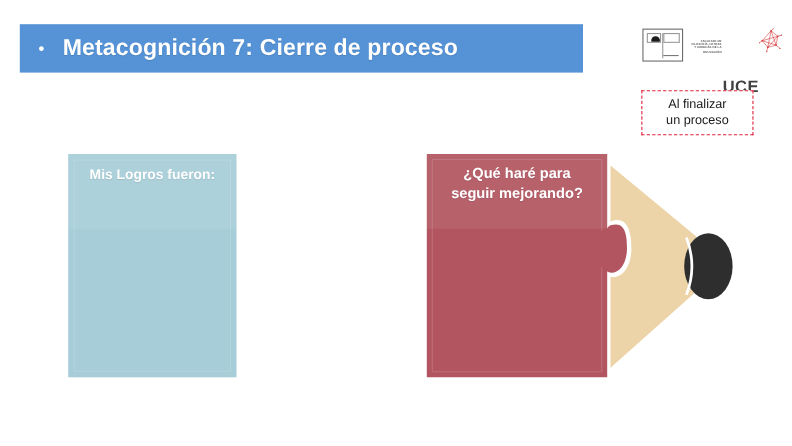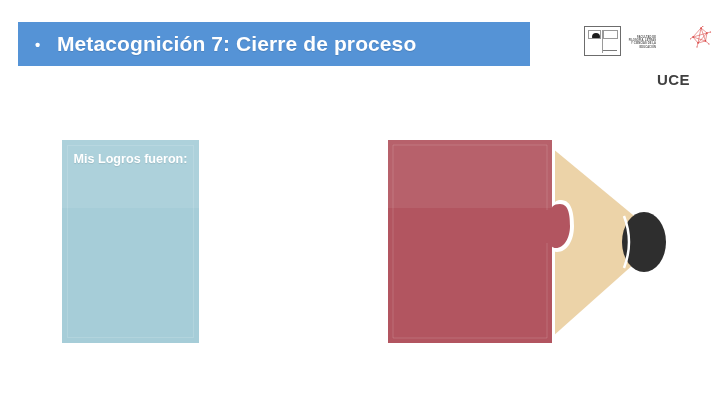--- a/index.html
+++ b/index.html
@@ -219,21 +219,21 @@
     line-height: 18px;
     text-align: center;
     white-space: pre-line;
     padding: 0 6px;
     box-sizing: border-box;
     text-shadow: 0 1px 1px rgba(0,0,0,0.10);
   }
 
   #panel-logros {
     left: 62px;
-    width: 137px;
+    width: 153px;
   }
   #panel-logros .panel-body { background: #a6cdd8; }
   #panel-logros .panel-label { font-size: 12.6px; top: 10px; }
 
   #panel-errores {
     left: 224px;
     width: 156px;
   }
   #panel-errores .panel-body { background: #dca64c; }
 
@@ -308,20 +308,24 @@
           <circle cx="26" cy="0" r="1.2"></circle>
           <circle cx="41" cy="12" r="1.2"></circle>
           <circle cx="38" cy="36" r="1.2"></circle>
           <circle cx="14" cy="42" r="1.2"></circle>
           <circle cx="0" cy="26" r="1.2"></circle>
         </g>
       </svg>
     </div>
   </div>
 
+  <div id="callout-box">
+    <div id="callout-text">Al finalizar
+un proceso</div>
+  </div>
 
   <svg id="pencil" viewBox="0 0 300 225">
 
     <path d="M162 13 L282 109 L162 212 Z" fill="#ffffff"></path>
 
     <path d="M166 18 L276 109 L166 207 Z" fill="#ecd3a8"></path>
 
     <ellipse cx="258" cy="112" rx="22" ry="30" fill="#2e2e2e"></ellipse>
 
     <path d="M238 86 Q248 112 238 138" fill="none" stroke="#ffffff" stroke-width="2.5"></path>
@@ -343,15 +347,17 @@
                C162 112 167 103 167 103 V206 H-3 Z" fill="#ffffff"></path>
 
       <path d="M0 0 H164 V72 C164 72 161 64 172 64
                C181 64 182 76 182 86 C182 98 176 108 168 108
                C160 108 164 99 164 99 V203 H0 Z" fill="#b25560"></path>
 
       <path d="M0 0 H164 V68 H0 Z" fill="rgba(255,255,255,0.075)"></path>
 
       <path d="M5 5 H159 M5 5 V198 M5 198 H159 M159 5 V70 M159 103 V198" fill="none" stroke="rgba(255,255,255,0.14)" stroke-width="1"></path>
     </svg>
+    <div class="panel-label">¿Qué haré para
+seguir mejorando?</div>
   </div>
 
 </div>
 
 </body></html>

